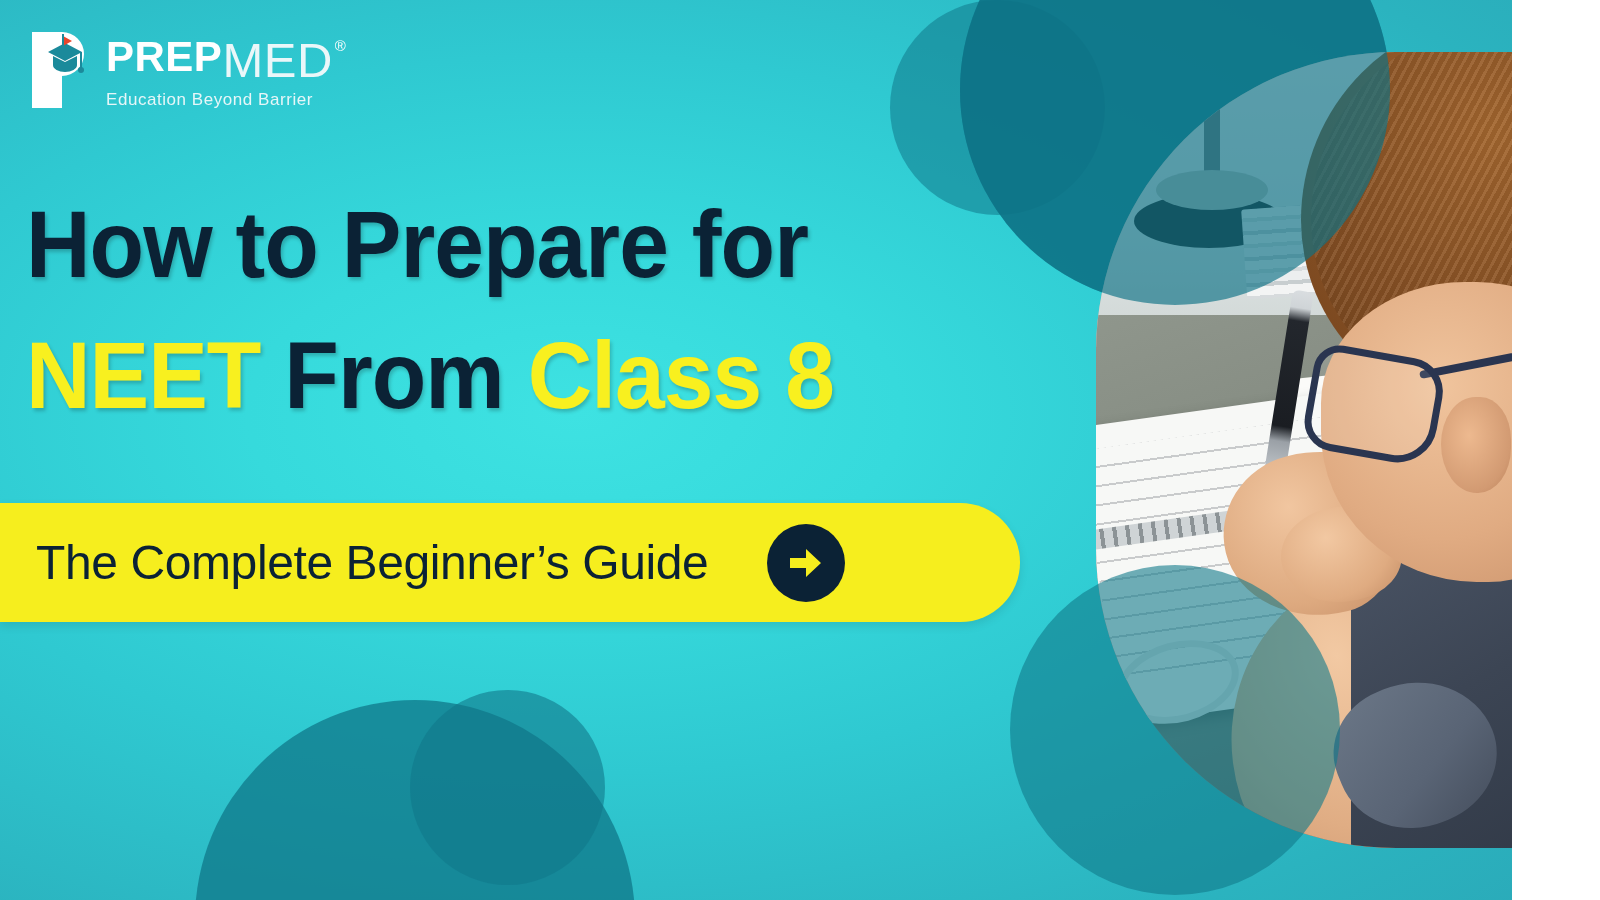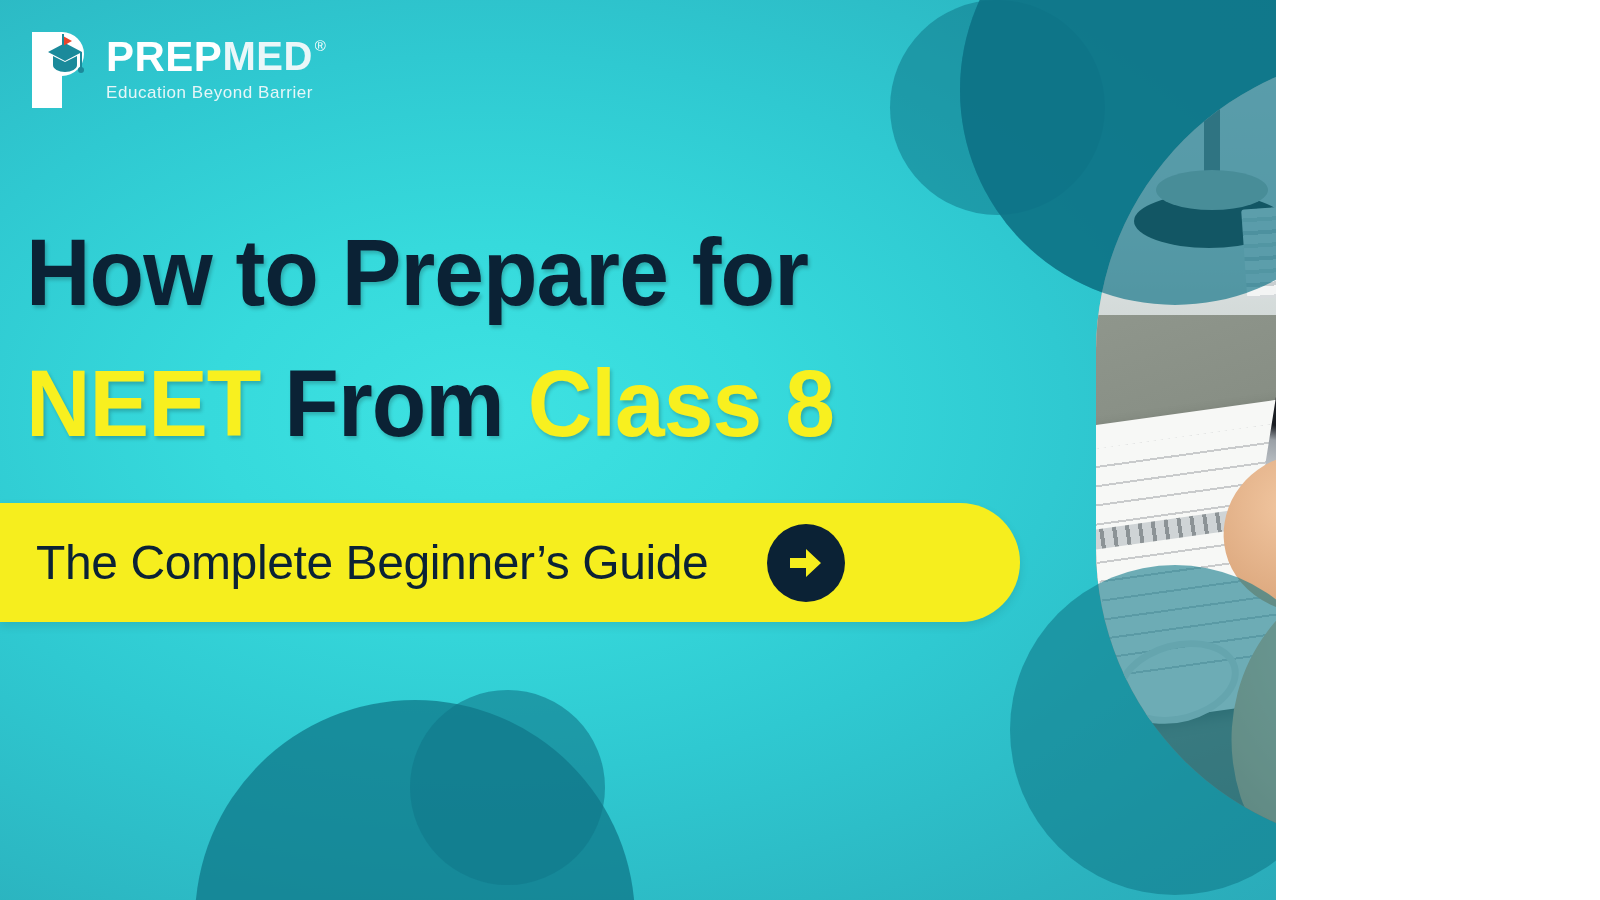--- a/index.html
+++ b/index.html
@@ -4,21 +4,21 @@
 <title>PrepMed NEET Banner</title>
 <style>
   html, body {
     margin: 0;
     padding: 0;
     background: #ffffff;
   }
 
   .banner {
     position: relative;
-    width: 1276px;
+    width: 1512px;
     height: 900px;
     overflow: hidden;
     font-family: "Liberation Sans", "DejaVu Sans", sans-serif;
     background: #2BA6B8;
   }
 
   
   .bg-base {
     position: absolute;
     inset: 0;
@@ -89,22 +89,22 @@
     align-items: flex-start;
     line-height: 1;
   }
   .logo-prep {
     font-size: 42px;
     font-weight: 700;
     letter-spacing: .5px;
     color: #ffffff;
   }
   .logo-med {
-    font-size: 40px;
-    font-weight: 700;
+    font-size: 49px;
+    font-weight: 400;
     letter-spacing: .5px;
     color: #EAF7F9;
   }
   .logo-reg {
     font-size: 15px;
     color: #ffffff;
     line-height: 1;
     margin-top: 2px;
     margin-left: 2px;
   }
@@ -307,21 +307,21 @@
     background: #11798B;
     opacity: .60;
     z-index: 20;
     pointer-events: none;
   }
 
   
   .headline {
     position: absolute;
     left: 26px;
-    top: 224px;
+    top: 196px;
     z-index: 25;
     width: 1030px;
   }
   .headline-line {
     font-size: 95px;
     font-weight: 700;
     line-height: 1.02;
     letter-spacing: -1px;
     white-space: nowrap;
     transform: scaleX(.94);

